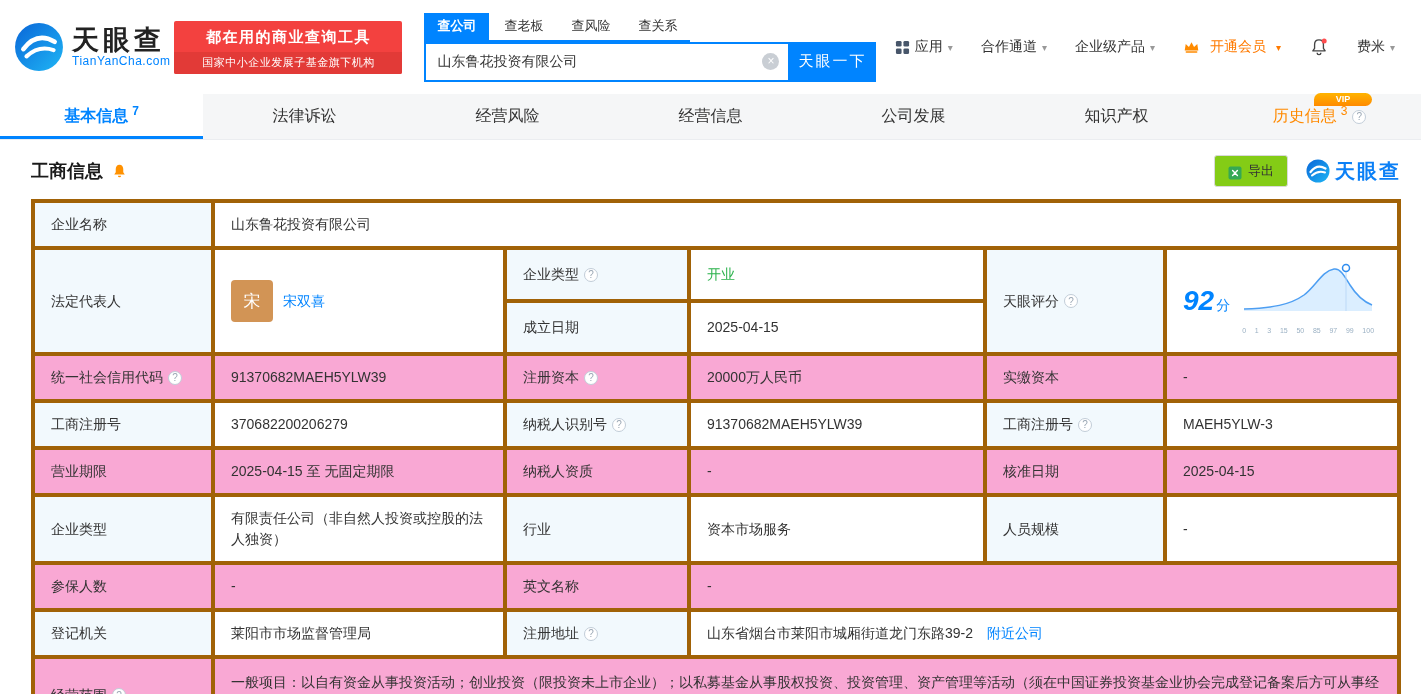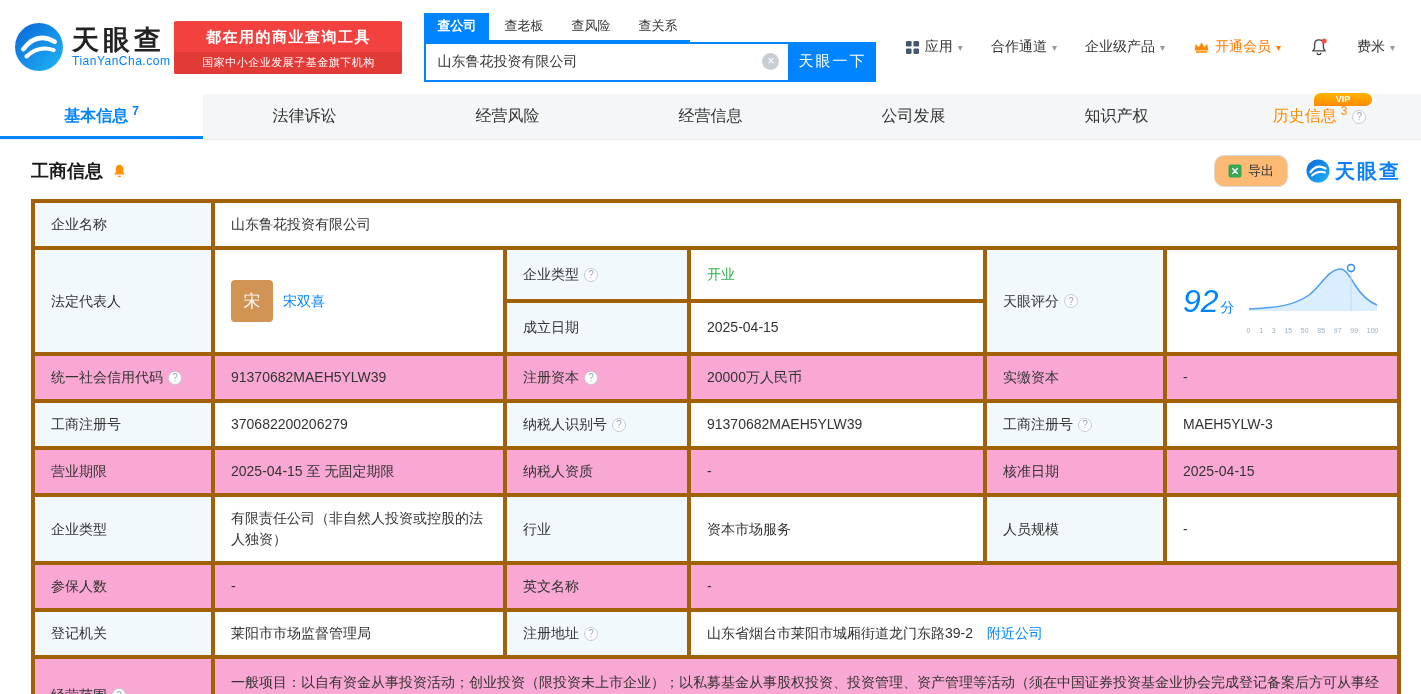--- a/index.html
+++ b/index.html
@@ -25,55 +25,55 @@
   .stab.active { background: #0084ff; color: #fff; font-weight: bold; }
   .search-row { display: flex; }
   .input-wrap { position: relative; flex: 1; border: 2px solid #0084ff; border-right: none; height: 40px; display: flex; align-items: center; background: #fff; }
   .input-wrap input { border: none; outline: none; width: 100%; height: 100%; font-size: 14px; padding: 0 32px 0 11px; color: #333; font-family: inherit; }
   .clear { position: absolute; right: 9px; width: 17px; height: 17px; border-radius: 50%; background: #c9ced4; color: #fff; font-size: 12px; line-height: 16px; text-align: center; cursor: pointer; }
   .search-btn { width: 88px; height: 40px; background: #0084ff; color: #fff; border: none; font-size: 15px; letter-spacing: 2px; cursor: pointer; font-family: inherit; }
 
   .topnav { margin-left: auto; display: flex; align-items: center; gap: 28px; font-size: 14px; }
   .nav-item { display: inline-flex; align-items: center; gap: 5px; cursor: pointer; white-space: nowrap; }
   .caret { font-size: 10px; color: #999; }
-  .vip-nav { color: #ff7a00; }
+  .vip-nav { color: #ff7a00; gap: 10px; }
   .vip-nav .caret { color: #ff7a00; }
   .bell-wrap { position: relative; cursor: pointer; display: flex; }
 
   
   .tabbar { display: flex; height: 46px; background: #f5f6f7; border-bottom: 1px solid #ebedf0; }
   .tab { flex: 1; display: flex; align-items: center; justify-content: center; font-size: 16px; color: #333; cursor: pointer; }
   .tab.active { background: #fff; color: #0084ff; font-weight: bold; box-shadow: inset 0 -3px 0 #0084ff; }
   .tab-inner { position: relative; display: inline-flex; align-items: center; }
   .cnt { font-size: 12px; margin-left: 4px; position: relative; top: -6px; }
   .tab-history { color: #ff8a00; }
   .vip-tag { position: absolute; top: -13px; right: -6px; background: linear-gradient(180deg,#ffb400,#ff8a00); color: #fff; font-size: 9px; font-weight: bold; padding: 1px 22px; border-radius: 7px 7px 7px 0; line-height: 11px; }
   .q { width: 14px; height: 14px; border: 1px solid #c2cdd8; border-radius: 50%; font-size: 10px; color: #9aa7b4; display: inline-flex; align-items: center; justify-content: center; margin-left: 5px; flex: none; cursor: pointer; background: #fff; }
 
   
   .section-head { display: flex; align-items: center; padding: 15px 20px 12px 31px; }
   .section-title { font-size: 18px; font-weight: bold; color: #1a1a1a; }
   .sub-bell { margin-left: 8px; display: flex; cursor: pointer; }
   .head-right { margin-left: auto; display: flex; align-items: center; gap: 18px; }
-  .export-btn { display: inline-flex; align-items: center; gap: 6px; border: 1px solid #d9d9d9; border-radius: 10px; background: #fdba74; padding: 6px 13px; font-size: 13px; color: #333; cursor: pointer; font-family: inherit; }
+  .export-btn { display: inline-flex; align-items: flex-end; gap: 6px; border: 1px solid #d9d9d9; border-radius: 3px; background: #84cc16; padding: 6px 13px; font-size: 13px; color: #333; cursor: pointer; font-family: inherit; }
   .watermark { display: flex; align-items: center; gap: 5px; }
   .watermark-text { font-size: 20px; font-weight: bold; color: #0c80f6; letter-spacing: 2px; }
 
   
   table.info { border-collapse: collapse; table-layout: fixed; width: calc(100% - 51px); margin: 0 20px 0 31px; border: 1px solid #e1ecf4; }
   .info td { border: 4px solid #a16207; padding: 11px 16px; font-size: 14px; line-height: 21px; vertical-align: middle; background: #fff; word-break: break-all; }
   .info td.lbl { background: #f2f9fd; }
   .info tr.alt td { background: #f9a8d4; }
   .lbl-in { display: inline-flex; align-items: center; }
   .link { color: #0084ff; cursor: pointer; }
   .status-open { color: #2bb24c; }
   .rep { display: flex; align-items: center; gap: 10px; }
   .avatar { width: 42px; height: 42px; border-radius: 4px; background: #d29455; color: #fff; font-size: 17px; display: flex; align-items: center; justify-content: center; cursor: pointer; flex: none; }
   .score-cell { display: flex; align-items: center; gap: 12px; }
-  .score-num { font-size: 32px; font-weight: normal; font-style: italic; color: #0084ff; line-height: 1; }
+  .score-num { font-size: 28px; font-weight: bold; font-style: italic; color: #0084ff; line-height: 1; }
   .score-unit { font-size: 14px; color: #0084ff; margin-left: 2px; }
   .chart-box { width: 132px; }
   .ticks { display: flex; justify-content: space-between; font-size: 7px; color: #9ab0c3; margin-top: 1px; }
 </style>
 </head>
 <body>
 
 <div class="page">
 
   <header class="topbar">

